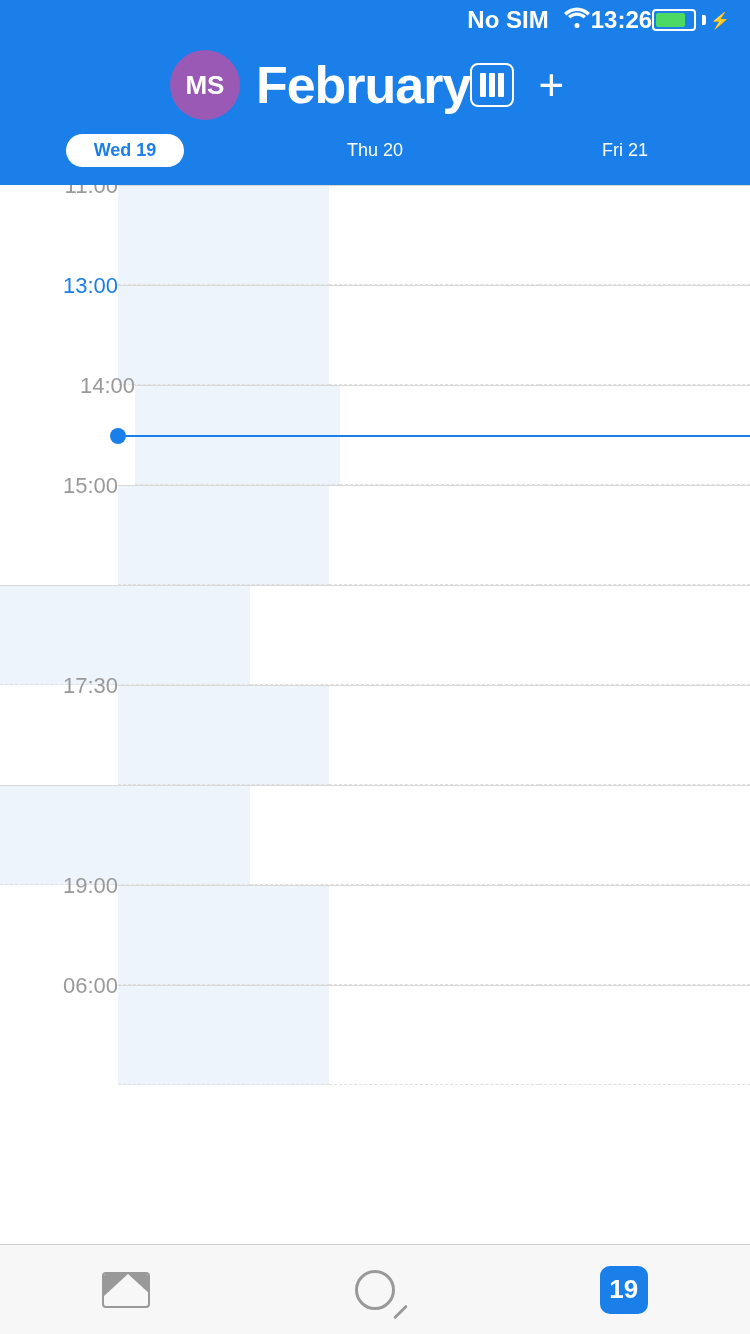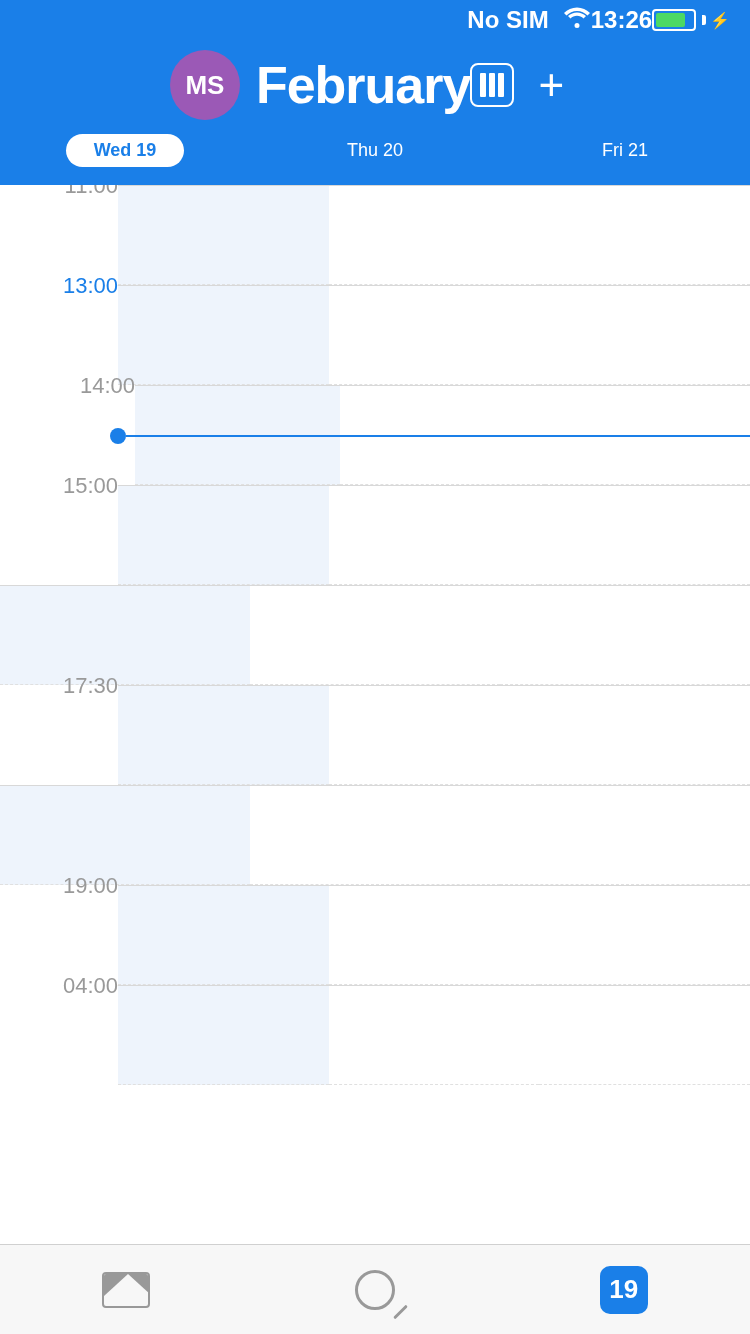--- a/index.html
+++ b/index.html
@@ -419,21 +419,21 @@
     </div>
         <div class="time-row" style="height: 100px;">
       <div class="time-label">19:00</div>
       <div class="time-row-cells">
         <div class="time-cell today"></div>
         <div class="time-cell other"></div>
         <div class="time-cell other"></div>
       </div>
     </div>
         <div class="time-row" style="height: 100px;">
-      <div class="time-label">04:00</div>
+      <div class="time-label">06:00</div>
       <div class="time-row-cells">
         <div class="time-cell today"></div>
         <div class="time-cell other"></div>
         <div class="time-cell other"></div>
       </div>
     </div>
       </div>
 
     <div class="current-time-line" id="current-time-line" style="top: 243.333px;">
       <div class="time-spacer"></div>

